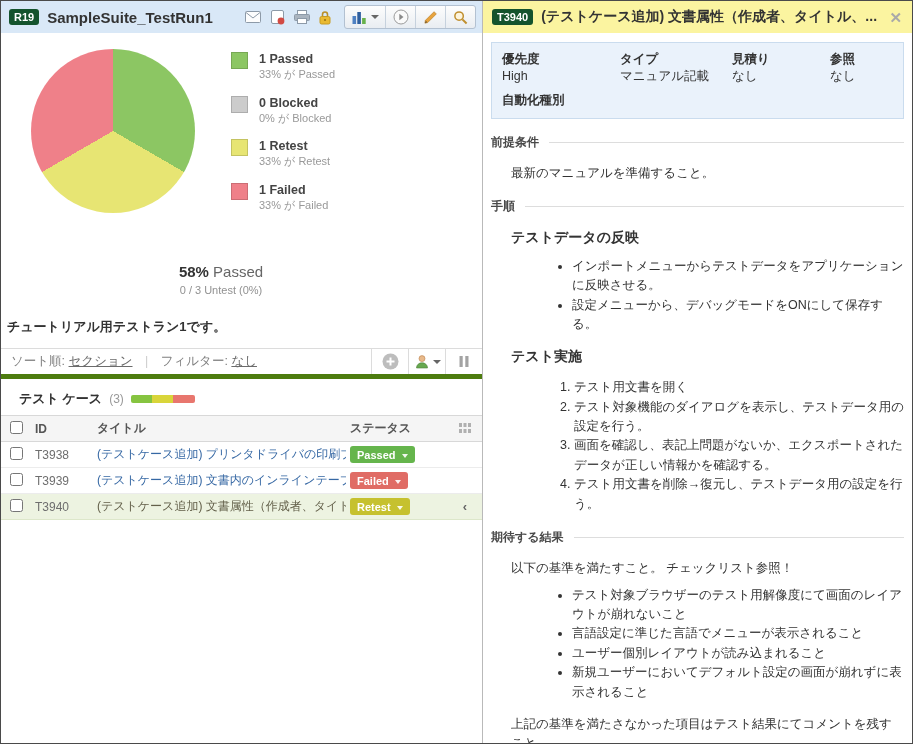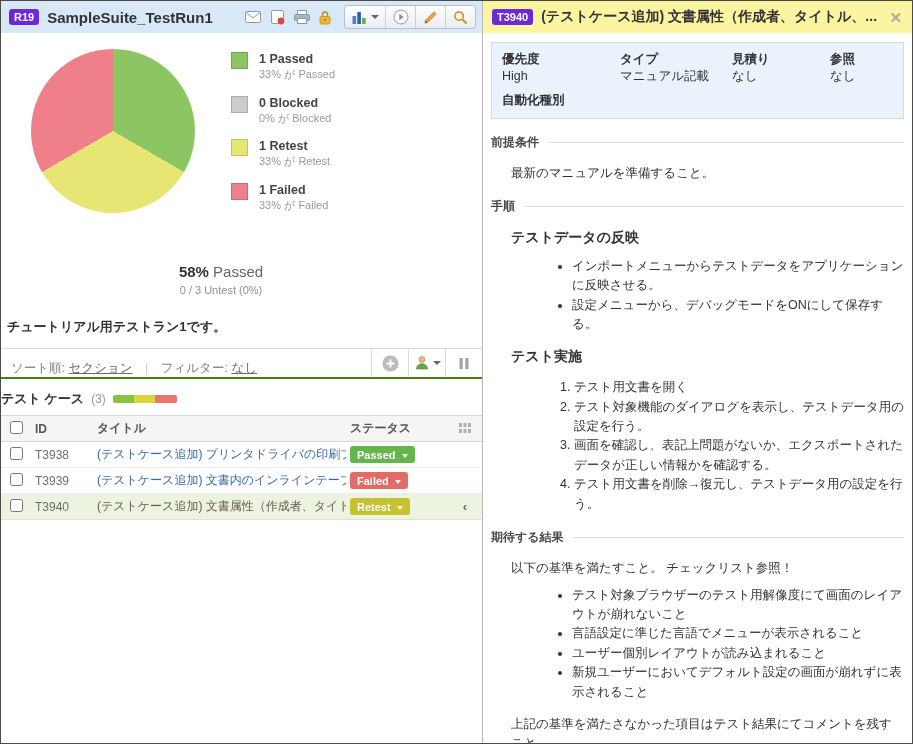--- a/index.html
+++ b/index.html
@@ -3,21 +3,21 @@
 <meta charset="utf-8">
 <style>
   * { box-sizing: border-box; margin: 0; padding: 0; }
   html,body { width: 913px; height: 744px; }
   body { font-family: "Liberation Sans", sans-serif; background:#fff; }
   .window { width:913px; height:744px; border:1px solid #4a4a4a; display:flex; background:#fff; }
 
   
   .left-panel { width:482px; border-right:1px solid #b9b9b9; display:flex; flex-direction:column; background:#fff; }
   .lp-header { height:32px; flex:0 0 32px; background:#d9e8f7; display:flex; align-items:center; padding:0 6px 0 8px; gap:8px; }
-  .id-badge { background:#6d28d9; color:#fff; font-size:11px; font-weight:bold; padding:2px 5px; border-radius:3px; line-height:1.1; }
+  .id-badge { background:#14532d; color:#fff; font-size:11px; font-weight:bold; padding:2px 5px; border-radius:3px; line-height:1.1; }
   .lp-title { font-weight:bold; font-size:15px; color:#333; flex:1; white-space:nowrap; overflow:hidden; }
   .hdr-icons { display:flex; align-items:center; gap:9px; }
   .hdr-icons svg { display:block; }
   .btn-group { display:flex; margin-left:4px; border:1px solid #b3c1d1; border-radius:3px; overflow:hidden; background:linear-gradient(#fdfdfd,#e9edf2); }
   .btn-group .gbtn { display:flex; align-items:center; justify-content:center; gap:4px; width:30px; height:22px; border-left:1px solid #c6d1dd; cursor:pointer; }
   .btn-group .gbtn:first-child { border-left:none; width:40px; }
   .caret { width:0; height:0; border-left:4px solid transparent; border-right:4px solid transparent; border-top:4px solid #666; display:inline-block; }
 
   .chart-area { position:relative; height:228px; flex:0 0 228px; }
   .pie { position:absolute; left:30px; top:16px; width:164px; height:164px; border-radius:50%; }
@@ -27,27 +27,27 @@
   .legend-title { font-weight:bold; font-size:12.5px; color:#444; line-height:1.3; }
   .legend-sub { font-size:11px; color:#999; line-height:1.3; }
 
   .summary { width:440px; text-align:center; margin-top:2px; }
   .summary-main { font-size:15px; color:#666; }
   .summary-main b { color:#333; }
   .summary-sub { font-size:11px; color:#919191; margin-top:4px; }
 
   .run-desc { font-weight:bold; font-size:13px; color:#333; margin:22px 8px 0 6px; }
 
-  .sortbar { margin-top:12px; height:31px; flex:0 0 31px; border-top:1px solid #dcdcdc; border-bottom:2px solid #4d7c0f; display:flex; align-items:flex-end; font-size:12.5px; color:#808080; background:#fff; }
+  .sortbar { margin-top:12px; height:31px; flex:0 0 31px; border-top:1px solid #dcdcdc; border-bottom:5px solid #4d7c0f; display:flex; align-items:center; font-size:12.5px; color:#808080; background:#fff; }
   .sortbar .sb-text { flex:1; padding-left:10px; white-space:nowrap; }
   .sortbar a { color:#6b6b6b; text-decoration:underline; cursor:pointer; }
   .sb-sep { color:#ccc; margin:0 9px; }
   .icon-cell { width:37px; height:100%; border-left:1px solid #dcdcdc; display:flex; align-items:center; justify-content:center; gap:3px; cursor:pointer; }
 
-  .tc-heading { display:flex; align-items:center; margin:11px 8px 7px 0; gap:7px; }
+  .tc-heading { display:flex; align-items:center; margin:11px 8px 7px 18px; gap:7px; }
   .tc-title { font-weight:bold; font-size:13px; color:#333; }
   .tc-count { font-size:12px; color:#999; }
   .minibar { display:flex; width:64px; height:8px; border-radius:2px; overflow:hidden; }
   .minibar div { flex:1; height:100%; }
 
   table.cases { width:100%; border-collapse:collapse; font-size:12px; table-layout:fixed; }
   table.cases th { background:#f5f5f5; border-top:1px solid #d8d8d8; border-bottom:1px solid #d8d8d8; height:26px; font-weight:bold; color:#555; text-align:left; padding:0 4px; }
   table.cases td { height:26px; border-bottom:1px solid #ececec; padding:0 4px; white-space:nowrap; overflow:hidden; }
   .col-cb { width:30px; text-align:center !important; }
   .col-id { width:62px; }

